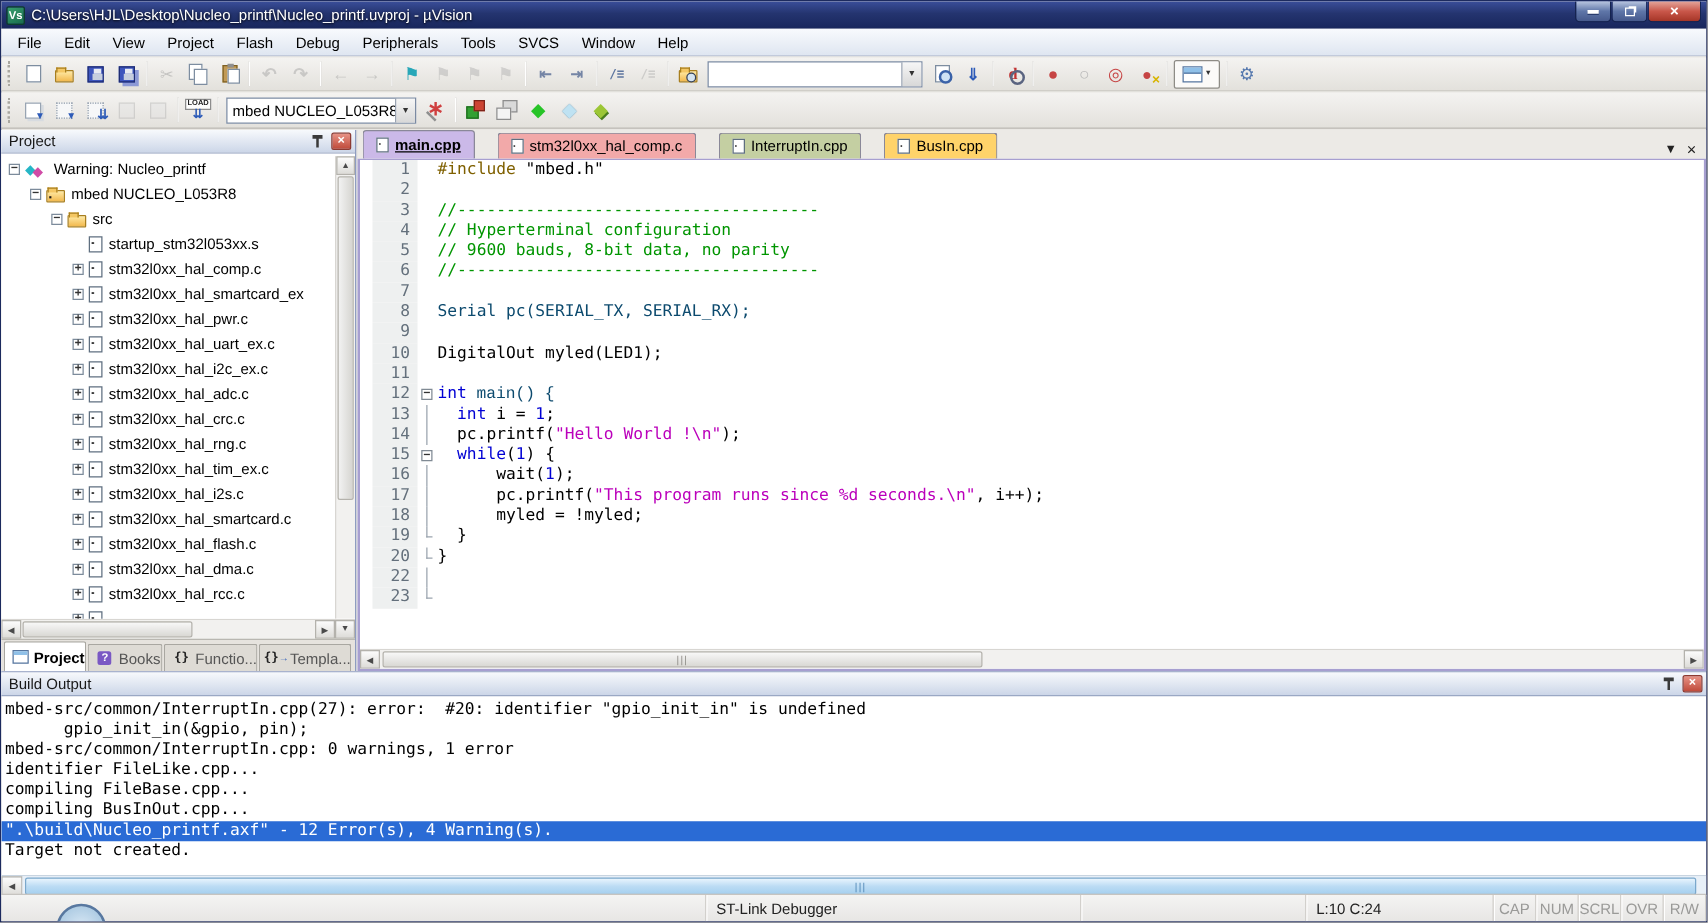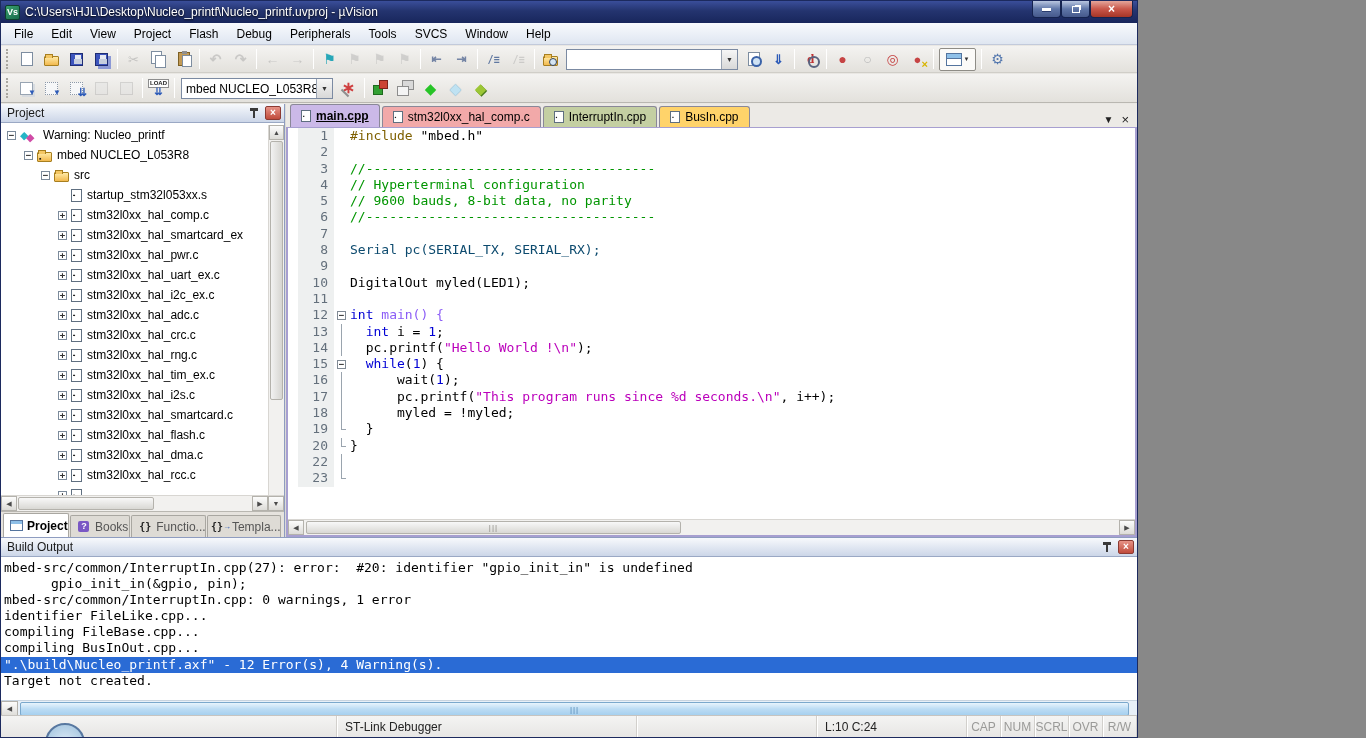--- a/index.html
+++ b/index.html
@@ -1,17 +1,17 @@
 <!DOCTYPE html>
 <html><head>
 <meta charset="utf-8">
 <style>
   html,body{margin:0;padding:0;background:#888;}
   *{box-sizing:border-box;}
-  #window{position:relative;width:1138px;height:738px;background:#e9e7e3;overflow:hidden;
+  #window{position:relative;width:1366px;height:738px;background:#e9e7e3;overflow:hidden;
     font-family:"Liberation Sans",sans-serif;font-size:12px;color:#000;border:1px solid #1c2a5e;}
   
   #titlebar{position:absolute;left:0;top:0;width:100%;height:22px;
     background:linear-gradient(180deg,#3a4e9a 0%,#24346f 45%,#18265c 100%);
     display:flex;align-items:center;padding:0 4px;color:#fff;}
   #app-icon{width:15px;height:15px;border-radius:2px;margin-right:5px;flex:0 0 auto;
     background:linear-gradient(145deg,#39a06e,#186b4c);border:1px solid #0d3d2c;
     color:#fff;font:bold 9px/13px "Liberation Sans",sans-serif;text-align:center;}
   #title-text{font-size:12px;text-shadow:0 1px 2px #000;white-space:nowrap;}
   #win-btns{margin-left:auto;display:flex;align-items:flex-start;height:100%;}
@@ -144,21 +144,21 @@
   .pt-project::before{content:"";position:absolute;left:0;top:0;width:100%;height:3px;background:#8fc0e8;}
   .pt-books::before{content:"?";width:11px;height:11px;border-radius:2px;background:#7a58c4;color:#fff;
     font:bold 9px/11px "Liberation Sans",sans-serif;text-align:center;display:block;}
   .pt-functions::before{content:"{}";font:bold 10px/1 "DejaVu Sans Mono",monospace;color:#222;}
   .pt-templates::before{content:"{}";font:bold 10px/1 "DejaVu Sans Mono",monospace;color:#222;}
   .pt-templates::after{content:"→";color:#2d5bb8;font-size:8px;font-weight:bold;}
   
   #editor-area{position:absolute;left:285px;top:0;right:0;height:100%;display:flex;flex-direction:column;background:#e6e3ea;}
   #editor-tabbar{height:23px;flex:0 0 auto;display:flex;align-items:flex-end;padding-left:4px;background:#eceae6;}
   .etab{height:21px;display:flex;align-items:center;gap:5px;padding:0 10px;border:1px solid #8a8898;border-bottom:none;
-    border-radius:3px 3px 0 0;margin-right:2px;font-size:12px;white-space:nowrap;}
+    border-radius:3px 3px 0 0;margin-right:18px;font-size:12px;white-space:nowrap;}
   .etab .doc-ico{width:10px;height:12px;background:#fff;border:1px solid #5f6f80;position:relative;flex:0 0 auto;}
   .etab .doc-ico::after{content:"▪";position:absolute;left:1px;top:2px;font-size:5px;color:#222;}
   .etab.active{height:23px;font-weight:bold;}
   .etab.active .etab-label{text-decoration:underline;}
   #tabbar-btns{margin-left:auto;display:flex;align-items:center;gap:8px;padding:0 8px;}
   .tabbar-btn{font-size:10px;color:#222;}
   #editor-frame{flex:1;border:2px solid #a79fd0;border-top:1px solid #a79fd0;background:#fff;display:flex;flex-direction:column;overflow:hidden;}
   #code-area{flex:1;overflow:hidden;position:relative;background:#fff;}
   .code-line{display:flex;height:16.3px;align-items:center;white-space:pre;font:13px/16.3px "DejaVu Sans Mono",monospace;}
   .ln-book{width:10px;flex:0 0 auto;height:100%;}
@@ -555,21 +555,21 @@
             <div class="code-line"><span class="ln-book"></span><span class="ln-num">2</span><span class="ln-fold"></span><span class="ln-text"></span></div>
             <div class="code-line"><span class="ln-book"></span><span class="ln-num">3</span><span class="ln-fold"></span><span class="ln-text"><span style="color: rgb(0, 149, 0);">//-------------------------------------</span></span></div>
             <div class="code-line"><span class="ln-book"></span><span class="ln-num">4</span><span class="ln-fold"></span><span class="ln-text"><span style="color: rgb(0, 149, 0);">// Hyperterminal configuration</span></span></div>
             <div class="code-line"><span class="ln-book"></span><span class="ln-num">5</span><span class="ln-fold"></span><span class="ln-text"><span style="color: rgb(0, 149, 0);">// 9600 bauds, 8-bit data, no parity</span></span></div>
             <div class="code-line"><span class="ln-book"></span><span class="ln-num">6</span><span class="ln-fold"></span><span class="ln-text"><span style="color: rgb(0, 149, 0);">//-------------------------------------</span></span></div>
             <div class="code-line"><span class="ln-book"></span><span class="ln-num">7</span><span class="ln-fold"></span><span class="ln-text"></span></div>
             <div class="code-line"><span class="ln-book"></span><span class="ln-num">8</span><span class="ln-fold"></span><span class="ln-text"><span style="color: #0c4a6e;">Serial pc(SERIAL_TX, SERIAL_RX);</span></span></div>
             <div class="code-line"><span class="ln-book"></span><span class="ln-num">9</span><span class="ln-fold"></span><span class="ln-text"></span></div>
             <div class="code-line"><span class="ln-book"></span><span class="ln-num">10</span><span class="ln-fold"></span><span class="ln-text"><span style="color: rgb(0, 0, 0);">DigitalOut myled(LED1);</span></span></div>
             <div class="code-line"><span class="ln-book"></span><span class="ln-num">11</span><span class="ln-fold"></span><span class="ln-text"></span></div>
-            <div class="code-line"><span class="ln-book"></span><span class="ln-num">12</span><span class="ln-fold"><span class="fold-minus">−</span></span><span class="ln-text"><span style="color: rgb(0, 0, 212);">int</span><span style="color: #8b5cf6;"> main() {</span></span></div>
+            <div class="code-line"><span class="ln-book"></span><span class="ln-num">12</span><span class="ln-fold"><span class="fold-minus">−</span></span><span class="ln-text"><span style="color: rgb(0, 0, 212);">int</span><span style="color: #0c4a6e; font-family: Liberation Mono, monospace;"> main() {</span></span></div>
             <div class="code-line"><span class="ln-book"></span><span class="ln-num">13</span><span class="ln-fold"><span class="fold-line"></span></span><span class="ln-text"><span style="color: rgb(0, 0, 0);">  </span><span style="color: rgb(0, 0, 212);">int</span><span style="color: rgb(0, 0, 0);"> i = </span><span style="color: rgb(0, 0, 212);">1</span><span style="color: rgb(0, 0, 0);">;</span></span></div>
             <div class="code-line"><span class="ln-book"></span><span class="ln-num">14</span><span class="ln-fold"><span class="fold-line"></span></span><span class="ln-text"><span style="color: rgb(0, 0, 0);">  pc.printf(</span><span style="color: rgb(187, 0, 187);">"Hello World !\n"</span><span style="color: rgb(0, 0, 0);">);</span></span></div>
             <div class="code-line"><span class="ln-book"></span><span class="ln-num">15</span><span class="ln-fold"><span class="fold-minus">−</span></span><span class="ln-text"><span style="color: rgb(0, 0, 0);">  </span><span style="color: rgb(0, 0, 212);">while</span><span style="color: rgb(0, 0, 0);">(</span><span style="color: rgb(0, 0, 212);">1</span><span style="color: rgb(0, 0, 0);">) {</span></span></div>
             <div class="code-line"><span class="ln-book"></span><span class="ln-num">16</span><span class="ln-fold"><span class="fold-line"></span></span><span class="ln-text"><span style="color: rgb(0, 0, 0);">      wait(</span><span style="color: rgb(0, 0, 212);">1</span><span style="color: rgb(0, 0, 0);">);</span></span></div>
             <div class="code-line"><span class="ln-book"></span><span class="ln-num">17</span><span class="ln-fold"><span class="fold-line"></span></span><span class="ln-text"><span style="color: rgb(0, 0, 0);">      pc.printf(</span><span style="color: rgb(187, 0, 187);">"This program runs since %d seconds.\n"</span><span style="color: rgb(0, 0, 0);">, i++);</span></span></div>
             <div class="code-line"><span class="ln-book"></span><span class="ln-num">18</span><span class="ln-fold"><span class="fold-line"></span></span><span class="ln-text"><span style="color: rgb(0, 0, 0);">      myled = !myled;</span></span></div>
             <div class="code-line"><span class="ln-book"></span><span class="ln-num">19</span><span class="ln-fold"><span class="fold-end"></span></span><span class="ln-text"><span style="color: rgb(0, 0, 0);">  }</span></span></div>
             <div class="code-line"><span class="ln-book"></span><span class="ln-num">20</span><span class="ln-fold"><span class="fold-end"></span></span><span class="ln-text"><span style="color: rgb(0, 0, 0);">}</span></span></div>
             <div class="code-line"><span class="ln-book"></span><span class="ln-num">22</span><span class="ln-fold"><span class="fold-line"></span></span><span class="ln-text"></span></div>
             <div class="code-line"><span class="ln-book"></span><span class="ln-num">23</span><span class="ln-fold"><span class="fold-end"></span></span><span class="ln-text"></span></div>

